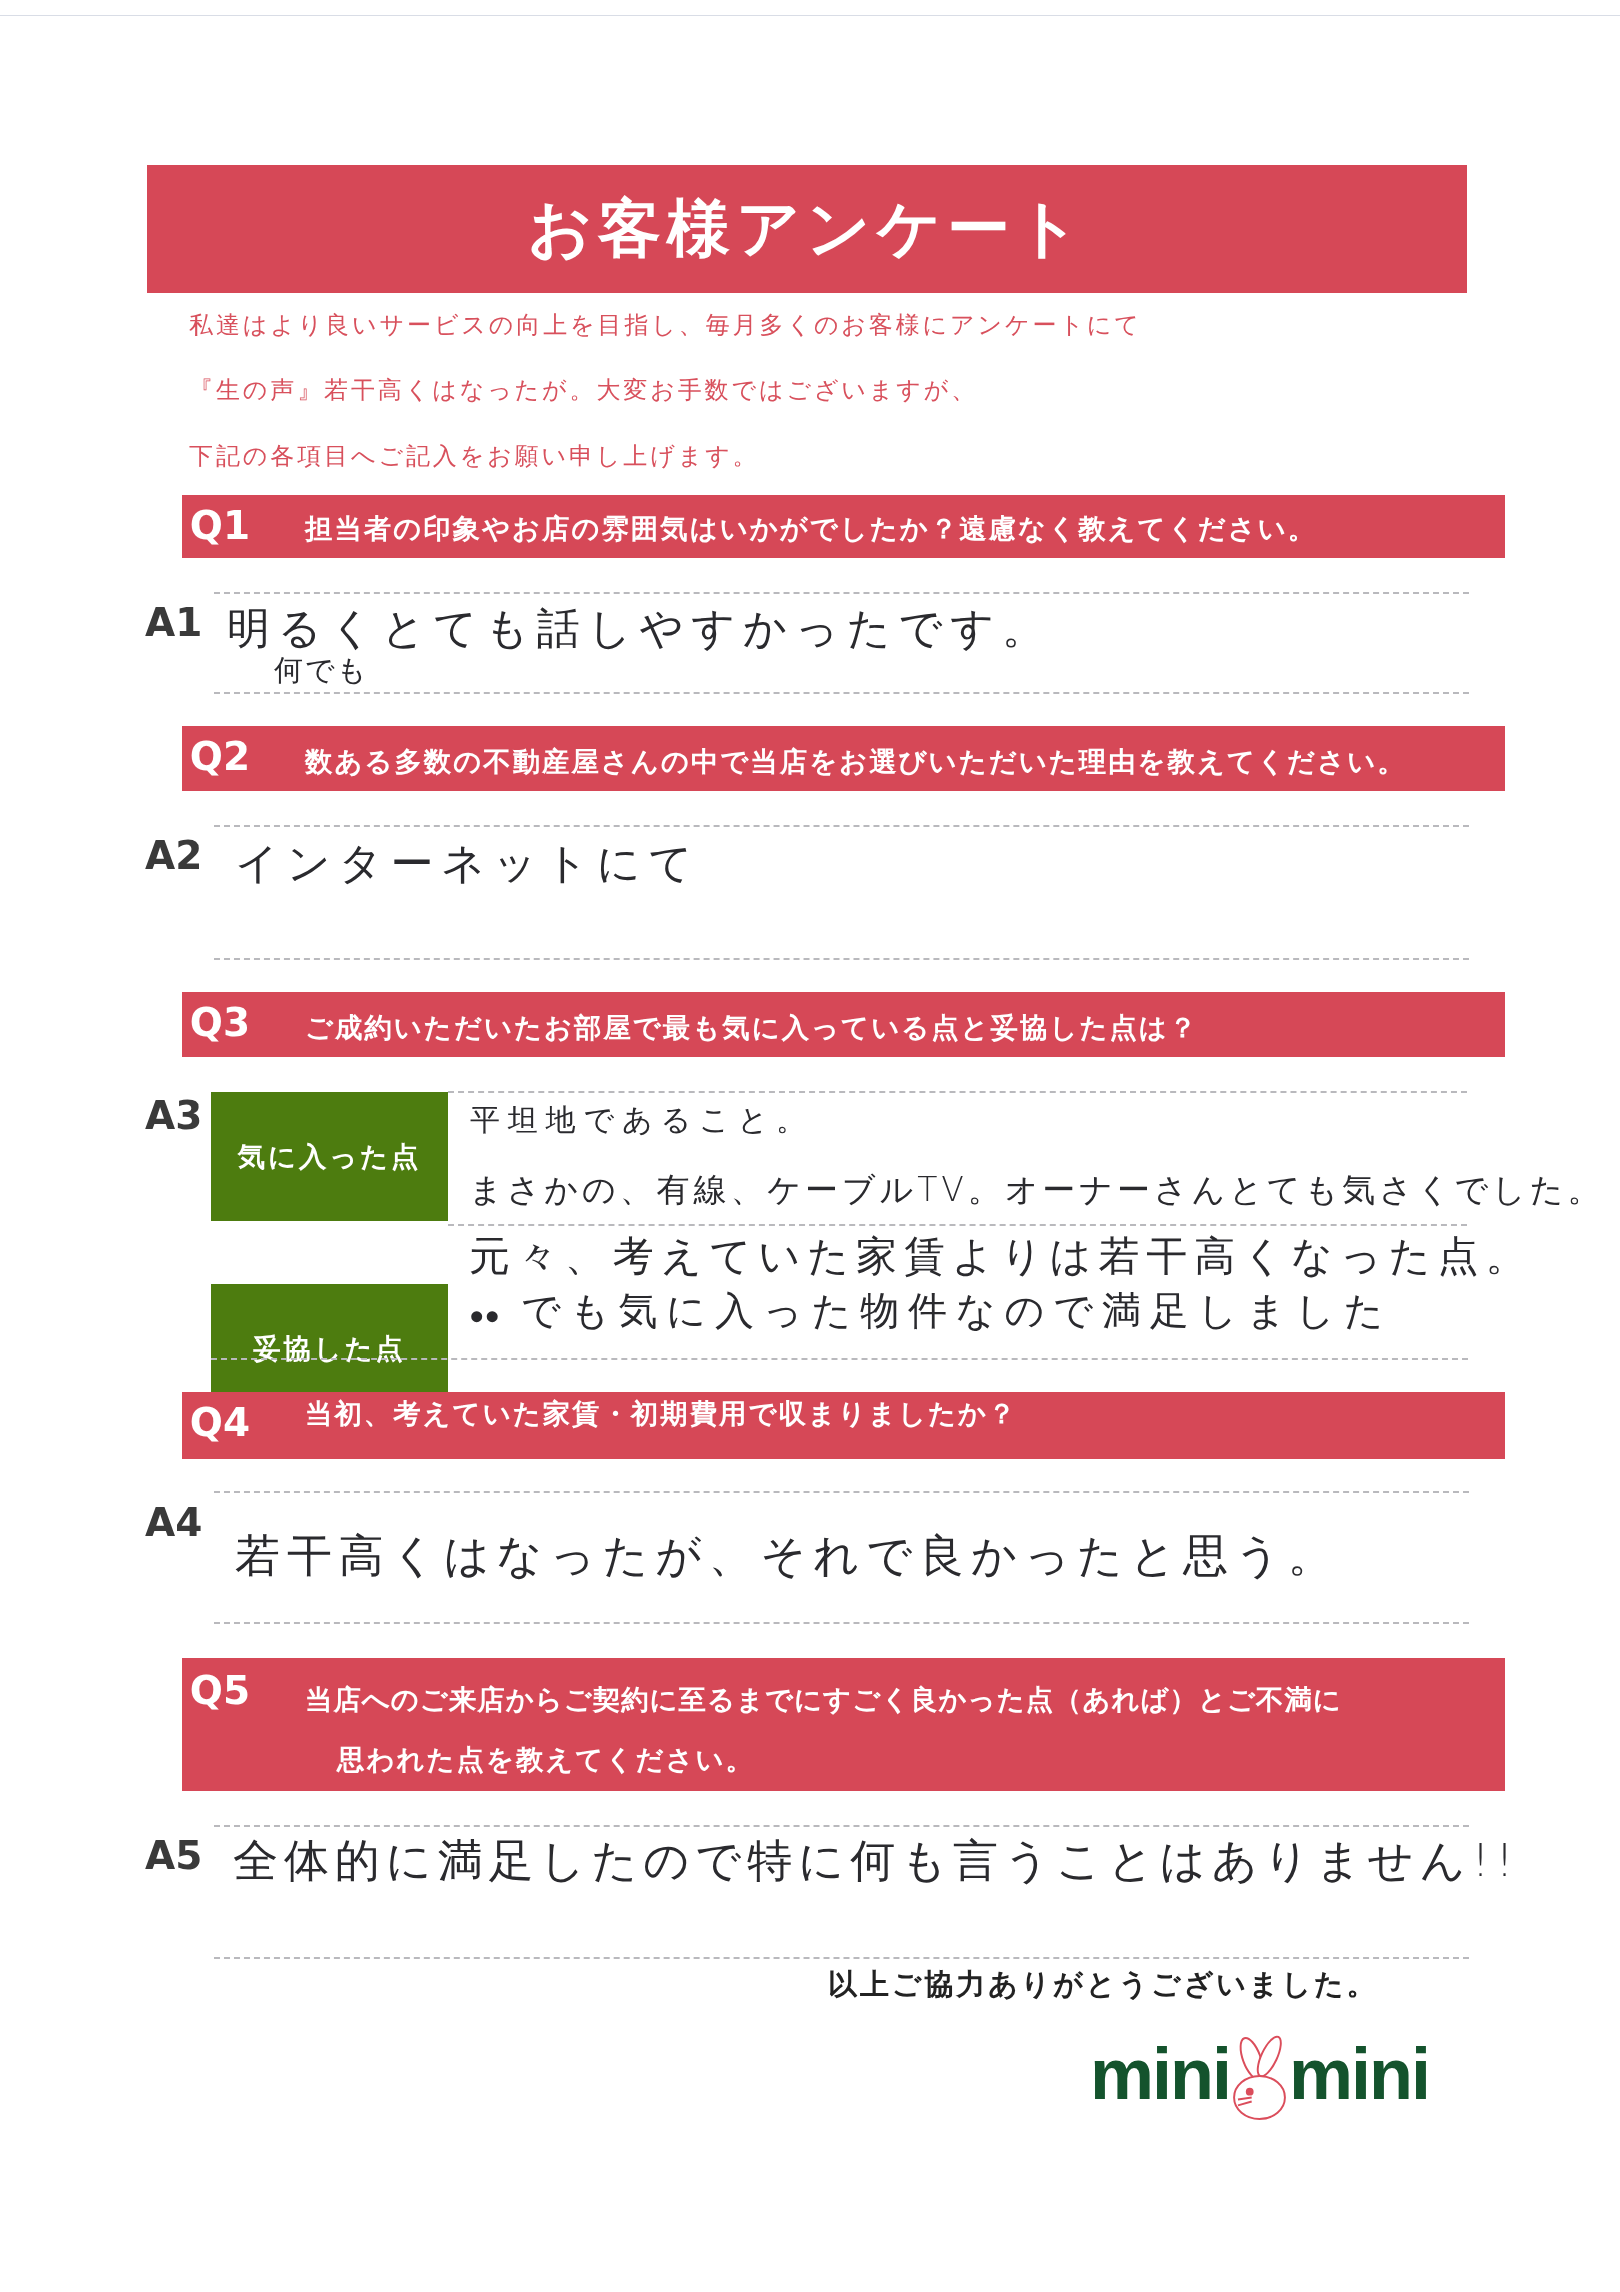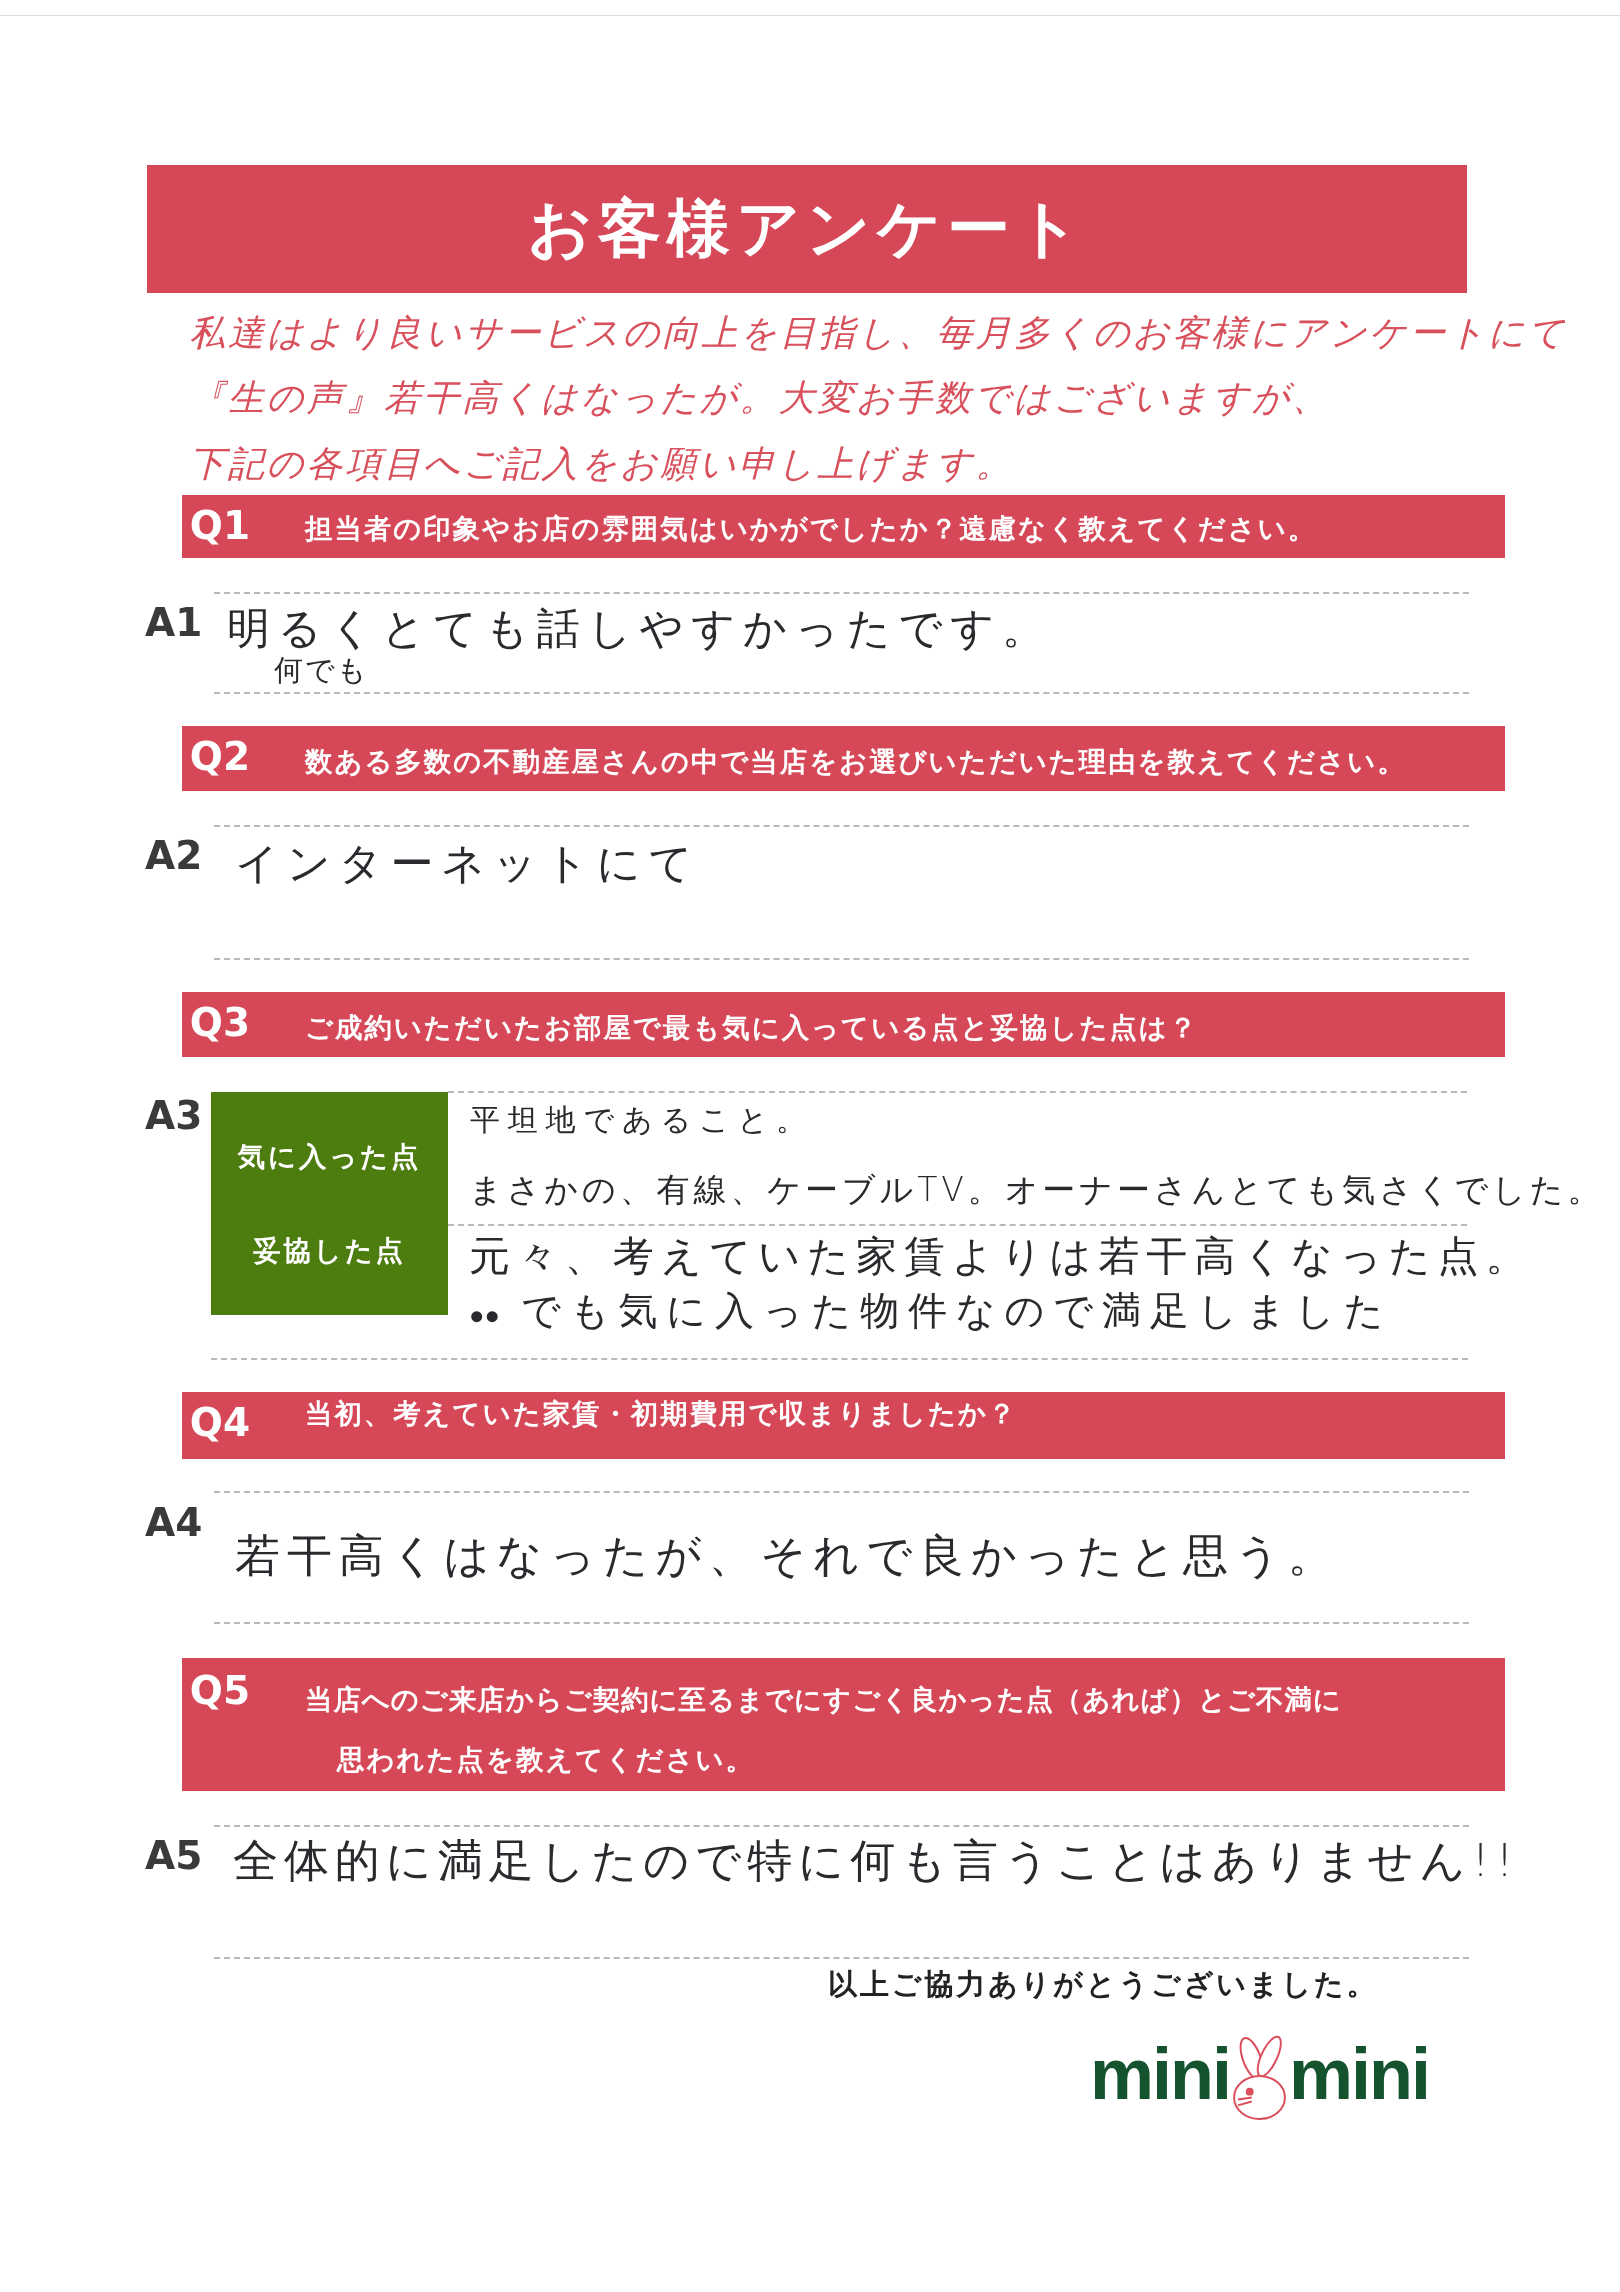--- a/index.html
+++ b/index.html
@@ -2,21 +2,21 @@
 <html><head>
 <meta charset="utf-8">
 <style>
   html, body { margin: 0; padding: 0; background: #ffffff; }
   body { width: 1620px; height: 2293px; position: relative; overflow: hidden;
          font-family: "DejaVu Sans", sans-serif; }
   .scanline { position: absolute; left: 0; top: 14.7px; width: 1620px; height: 1px; background: #d9dde6; }
   .title-banner { position: absolute; left: 147px; top: 165px; width: 1320px; height: 128px;
                   background: #d64857; display: flex; align-items: center; justify-content: center; }
   .title-text { color: #ffffff; font-size: 63px; font-weight: bold; letter-spacing: 5.9px; }
-  .intro { position: absolute; left: 189px; color: #d8505c; font-size: 36px; letter-spacing: 2.9px; font-style: italic; }
+  .intro { position: absolute; left: 189px; color: #d8505c; font-size: 24px; letter-spacing: 2.9px; }
   .qbar { position: absolute; left: 144px; width: 1323px; background: #d64857; color: #fff; margin-left: 38px; }
   .qbar .qnum { position: absolute; left: 7.8px; font-size: 39px; font-weight: bold; }
   .qbar .qtext { position: absolute; left: 123px; font-size: 27.4px; font-weight: bold; letter-spacing: 2px; white-space: nowrap; }
   .alabel { position: absolute; left: 145px; font-size: 39px; font-weight: bold; color: #3a3a3a; }
   .rule { position: absolute; height: 0; border-top: 2px dashed #b9b9bd; }
   .hand { position: absolute; font-family: "DejaVu Sans", sans-serif; font-weight: 300; color: #2a2a2e;
           white-space: nowrap; letter-spacing: 7.8px; }
   .a3cell { position: absolute; left: 211px; width: 237px; background: #4d7c0f; color: #fff;
             display: flex; align-items: center; justify-content: center; font-size: 27.4px; font-weight: bold; letter-spacing: 2.9px; }
   .closing { position: absolute; left: 828px; top: 1965px; font-size: 29px; font-weight: bold; color: #222; letter-spacing: 2.9px; }
@@ -60,21 +60,21 @@
 <div class="qbar" style="top:992px;height:65px">
   <span class="qnum" style="top:7.8px">Q3</span>
   <span class="qtext" style="top:17.6px">ご成約いただいたお部屋で最も気に入っている点と妥協した点は？</span>
 </div>
 <div class="alabel" style="top:1093px">A3</div>
 <div class="rule" style="left:448px;top:1091px;width:1019px"></div>
 <div class="a3cell" style="top:1092px;height:129px">気に入った点</div>
 <div class="hand" style="left:470px;top:1100px;font-size:30px">平坦地であること。</div>
 <div class="hand" style="left:469px;top:1168px;font-size:33px;letter-spacing:3.9px">まさかの、有線、ケーブルTV。オーナーさんとても気さくでした。</div>
 <div class="rule" style="left:448px;top:1224px;width:1019px"></div>
-<div class="a3cell" style="top:1186px;height:129px">妥協した点</div>
+<div class="a3cell" style="top:1284px;height:129px">妥協した点</div>
 <div class="hand" style="left:469px;top:1229px;font-size:41px;letter-spacing:6.9px">元々、考えていた家賃よりは若干高くなった点。</div>
 <div class="hand" style="left:469px;top:1284px;font-size:39px;letter-spacing:8.8px">
   <span style="font-size:25.5px;letter-spacing:0">●●</span>
   <span>でも気に入った物件なので満足しました</span>
 </div>
 <div class="rule" style="left:211px;top:1358px;width:1257px"></div>
 
 <div class="qbar" style="top:1392px;height:67px">
   <span class="qnum" style="top:7.8px">Q4</span>
   <span class="qtext" style="top:4px">当初、考えていた家賃・初期費用で収まりましたか？</span>

